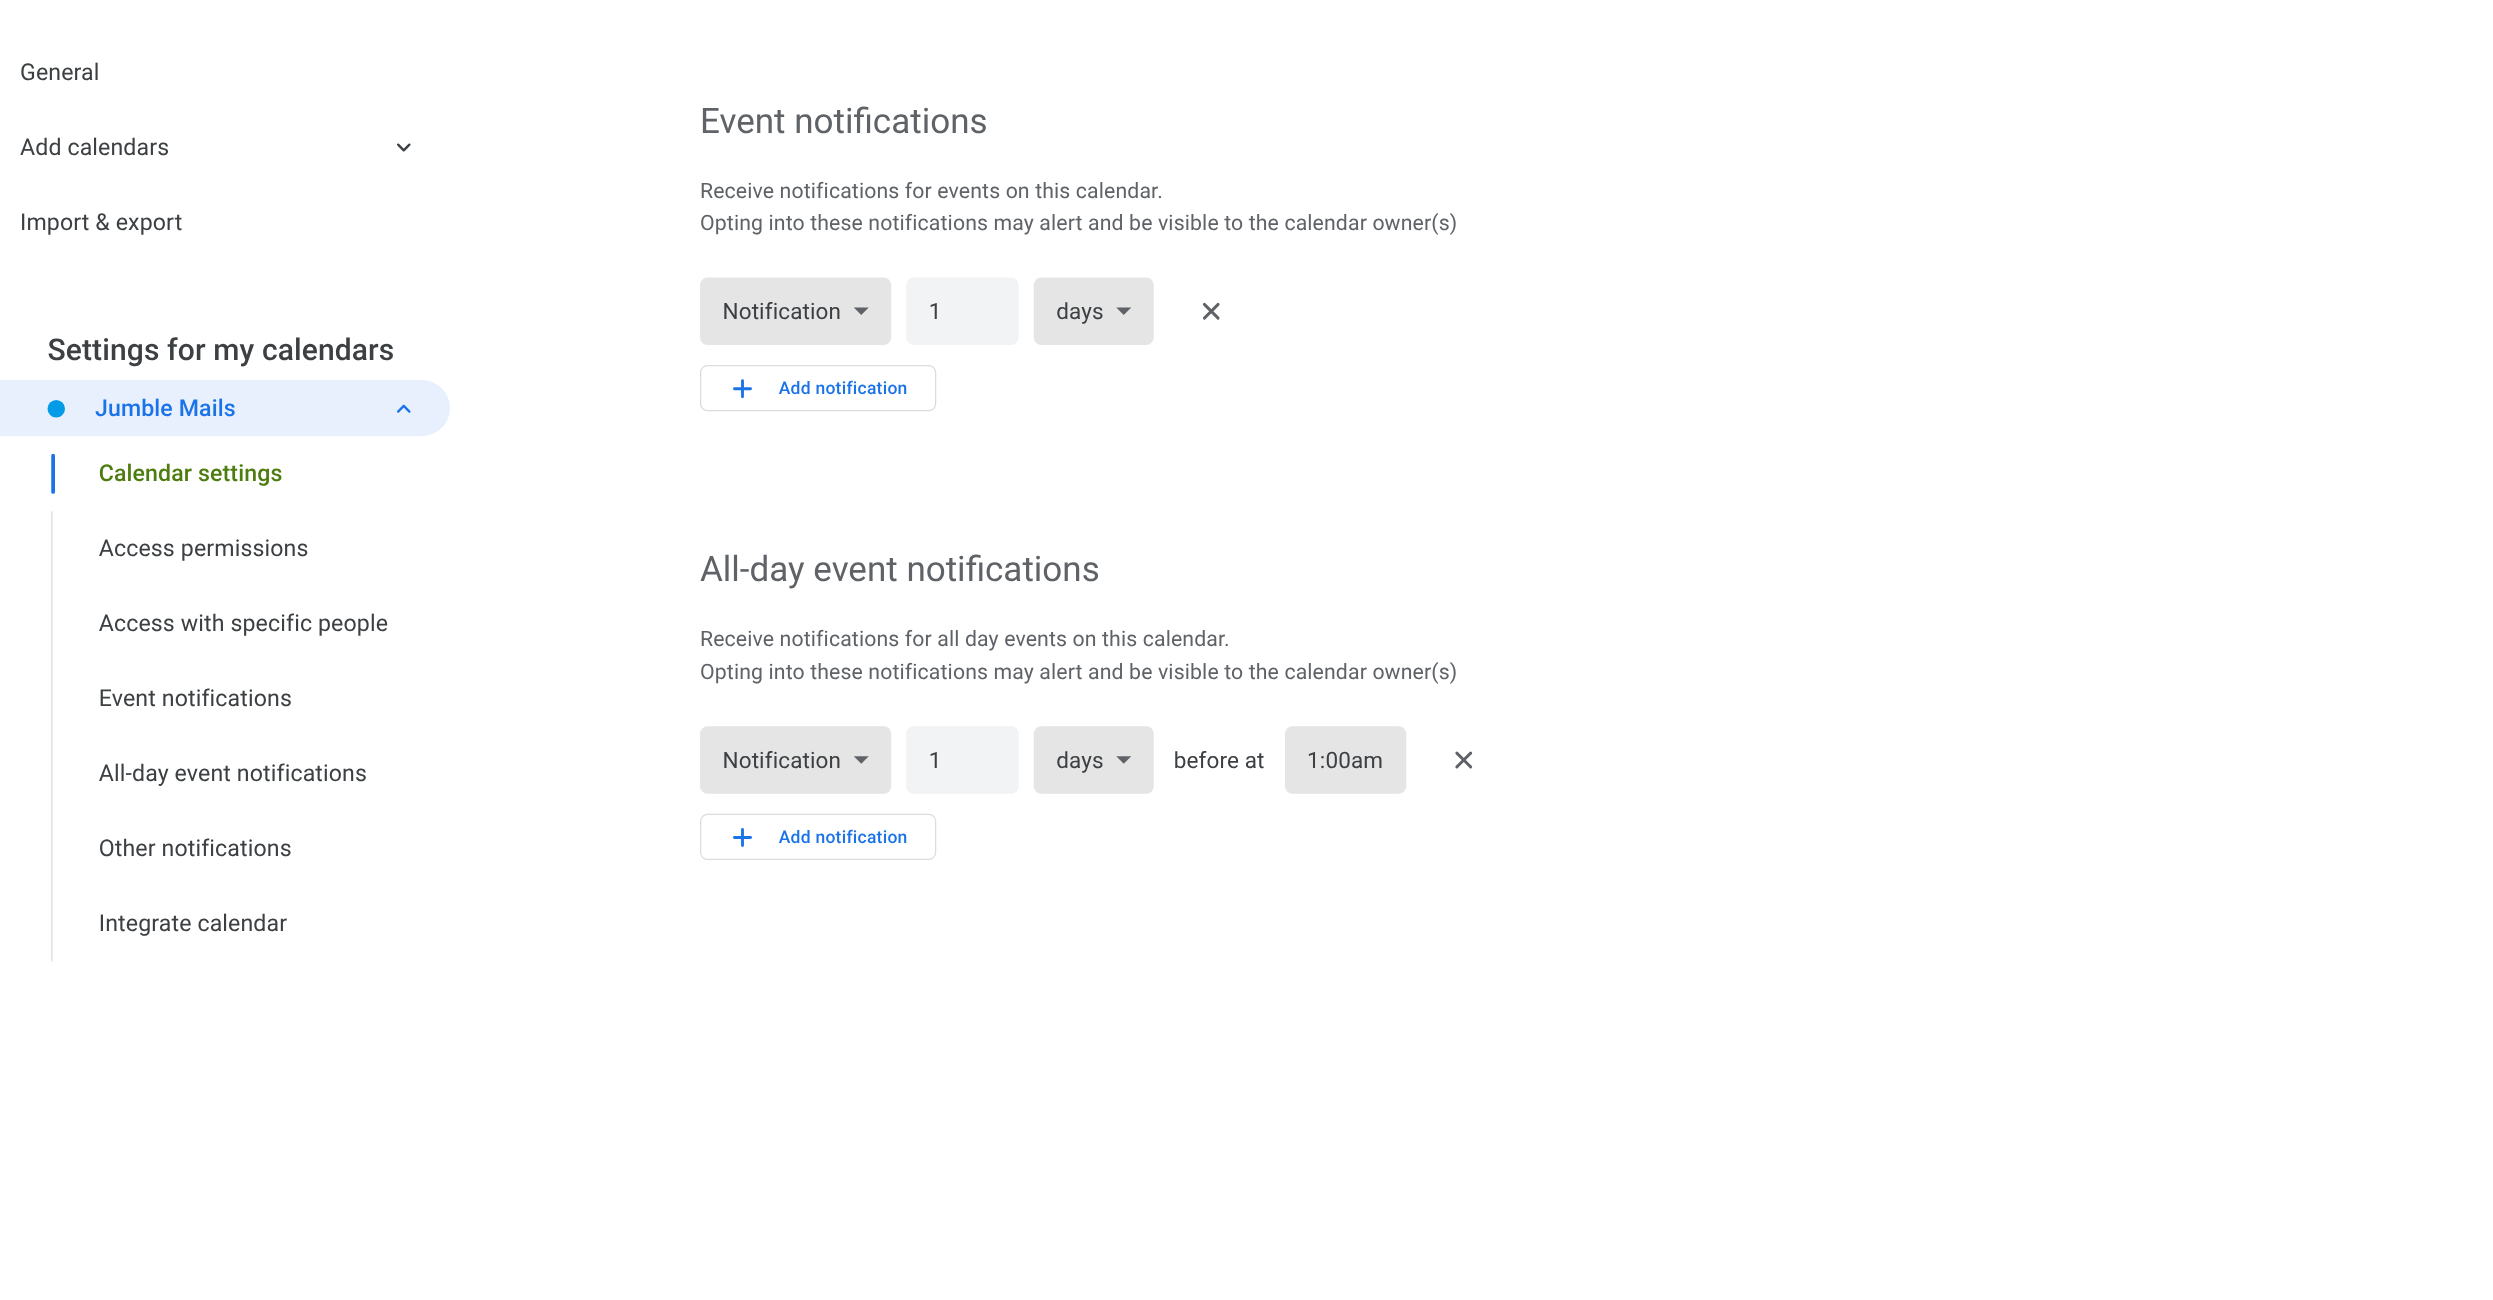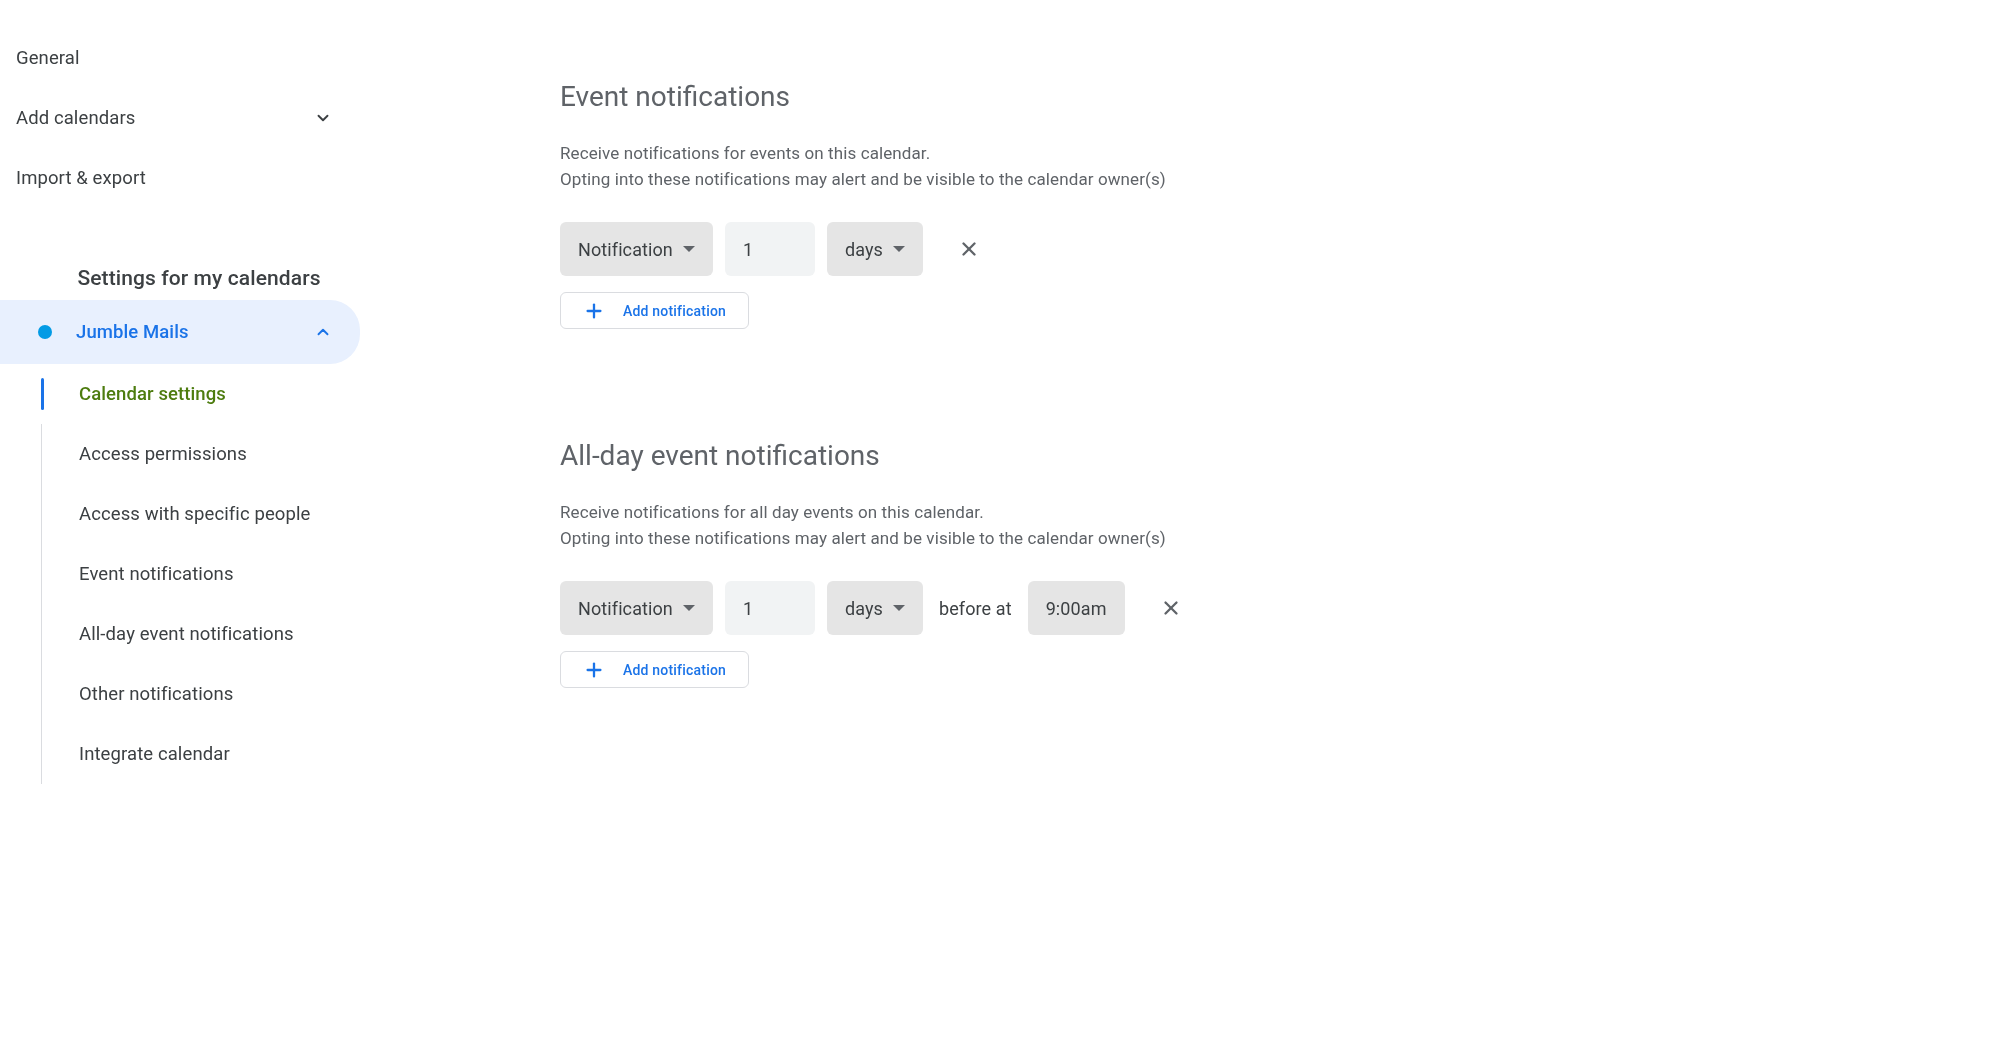--- a/index.html
+++ b/index.html
@@ -34,31 +34,30 @@
       font-size: 18.5px;
       color: #3c4043;
       cursor: pointer;
       padding-right: 28px;
       letter-spacing: 0.1px;
     }
     .section-header {
       padding-left: 38px;
       padding-top: 58px;
       padding-bottom: 10px;
-      font-size: 21px;
+      font-size: 24px;
       font-weight: 500;
       color: #3c4043;
       letter-spacing: 0.1px;
-      text-align: center;
     }
     .calendar-item {
       display: flex;
       align-items: center;
       justify-content: space-between;
-      height: 64px;
+      height: 45px;
       padding-left: 38px;
       padding-right: 28px;
       font-size: 18.5px;
       font-weight: 500;
       color: #1a73e8;
       cursor: pointer;
       background: #e8f0fe;
       border-radius: 0 30px 30px 0;
       letter-spacing: 0.1px;
     }
@@ -321,21 +320,21 @@
           <span>Notification</span>
           <span class="chevron-down"></span>
         </button>
         <input class="pill-input" type="text" value="1" style="">
         <button class="pill pill-dropdown">
           <span>days</span>
           <span class="chevron-down"></span>
         </button>
         <span class="plain-text">before at</span>
         <button class="pill">
-          <span>9:00am</span>
+          <span>1:00am</span>
         </button>
         <div class="close-btn">
           <span>
             <svg width="22" height="22" viewBox="0 0 24 24" fill="none" stroke="#5f6368" stroke-width="2.5" stroke-linecap="round">
                 <line x1="18" y1="6" x2="6" y2="18"></line>
                 <line x1="6" y1="6" x2="18" y2="18"></line>
               </svg>
           </span>
         </div>
       </div>

